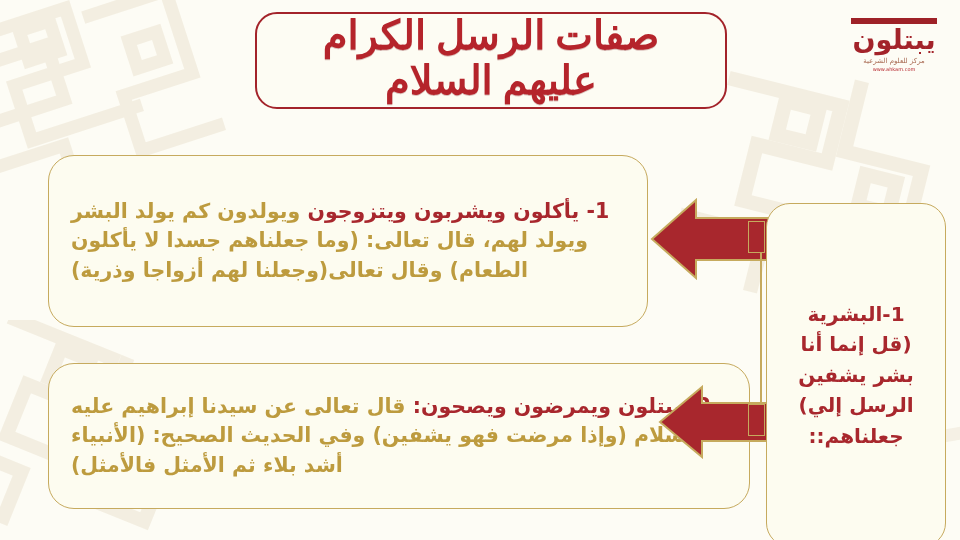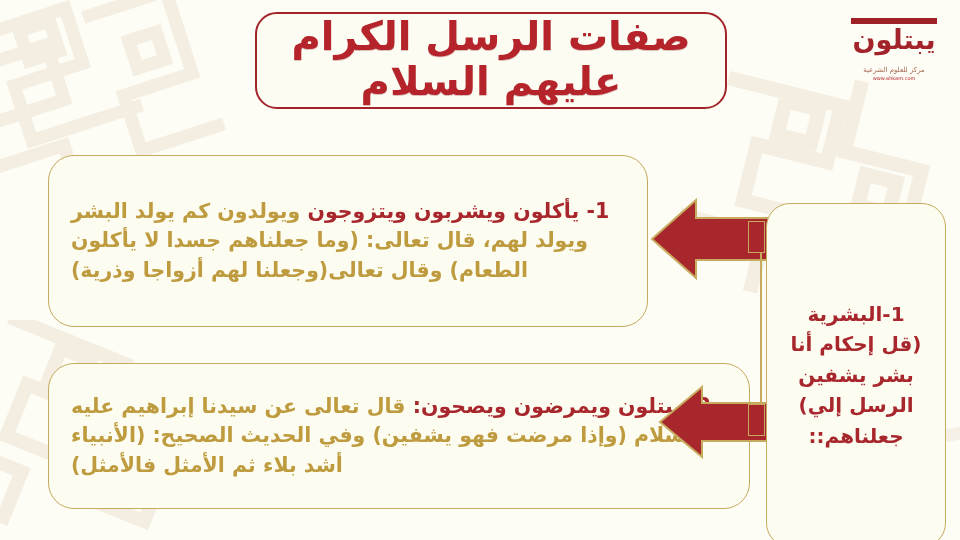--- a/index.html
+++ b/index.html
@@ -51,20 +51,21 @@
     padding: 2px 18px 6px 18px;
   }
   .title-text {
     color: #b5242b;
     font-size: 40px;
     font-weight: bold;
     line-height: 1.12;
     text-align: center;
     letter-spacing: -0.5px;
     text-shadow: 0 1px 0 rgba(120,20,25,0.25);
+    font-family: Liberation Serif, serif;
   }
 
   
   .logo {
     position: absolute;
     right: 12px;
     top: 18px;
     width: 108px;
     height: 80px;
     text-align: center;
@@ -78,21 +79,21 @@
   .logo-word {
     color: #a3232a;
     font-size: 27px;
     font-weight: bold;
     line-height: 1;
     letter-spacing: -1px;
   }
   .logo-sub {
     color: #a86a52;
     font-size: 7px;
-    margin-top: 13px;
+    margin-top: 4px;
     letter-spacing: 0.3px;
   }
   .logo-url {
     color: #b5242b;
     font-size: 5px;
     margin-top: 1px;
   }
 
   
   .content-box {
@@ -246,20 +247,20 @@
     <polygon points="112,18 44,18 44,2 2,37 44,72 44,56 112,56" fill="#a8272d" stroke="#c6aa5e" stroke-width="2"></polygon>
   </svg>
 
   <div class="side-rule"></div>
   <div class="side-tab side-tab-top"></div>
   <div class="side-tab side-tab-bot"></div>
 
   <div class="side-box">
     <div class="side-text">
       <div>1-البشرية</div>
-      <div>(قل إحكام أنا</div>
+      <div>(قل إنما أنا</div>
       <div>بشر يشفين</div>
       <div>الرسل إلي)</div>
       <div>جعلناهم::</div>
     </div>
   </div>
 
 </div>
 
 </body></html>

